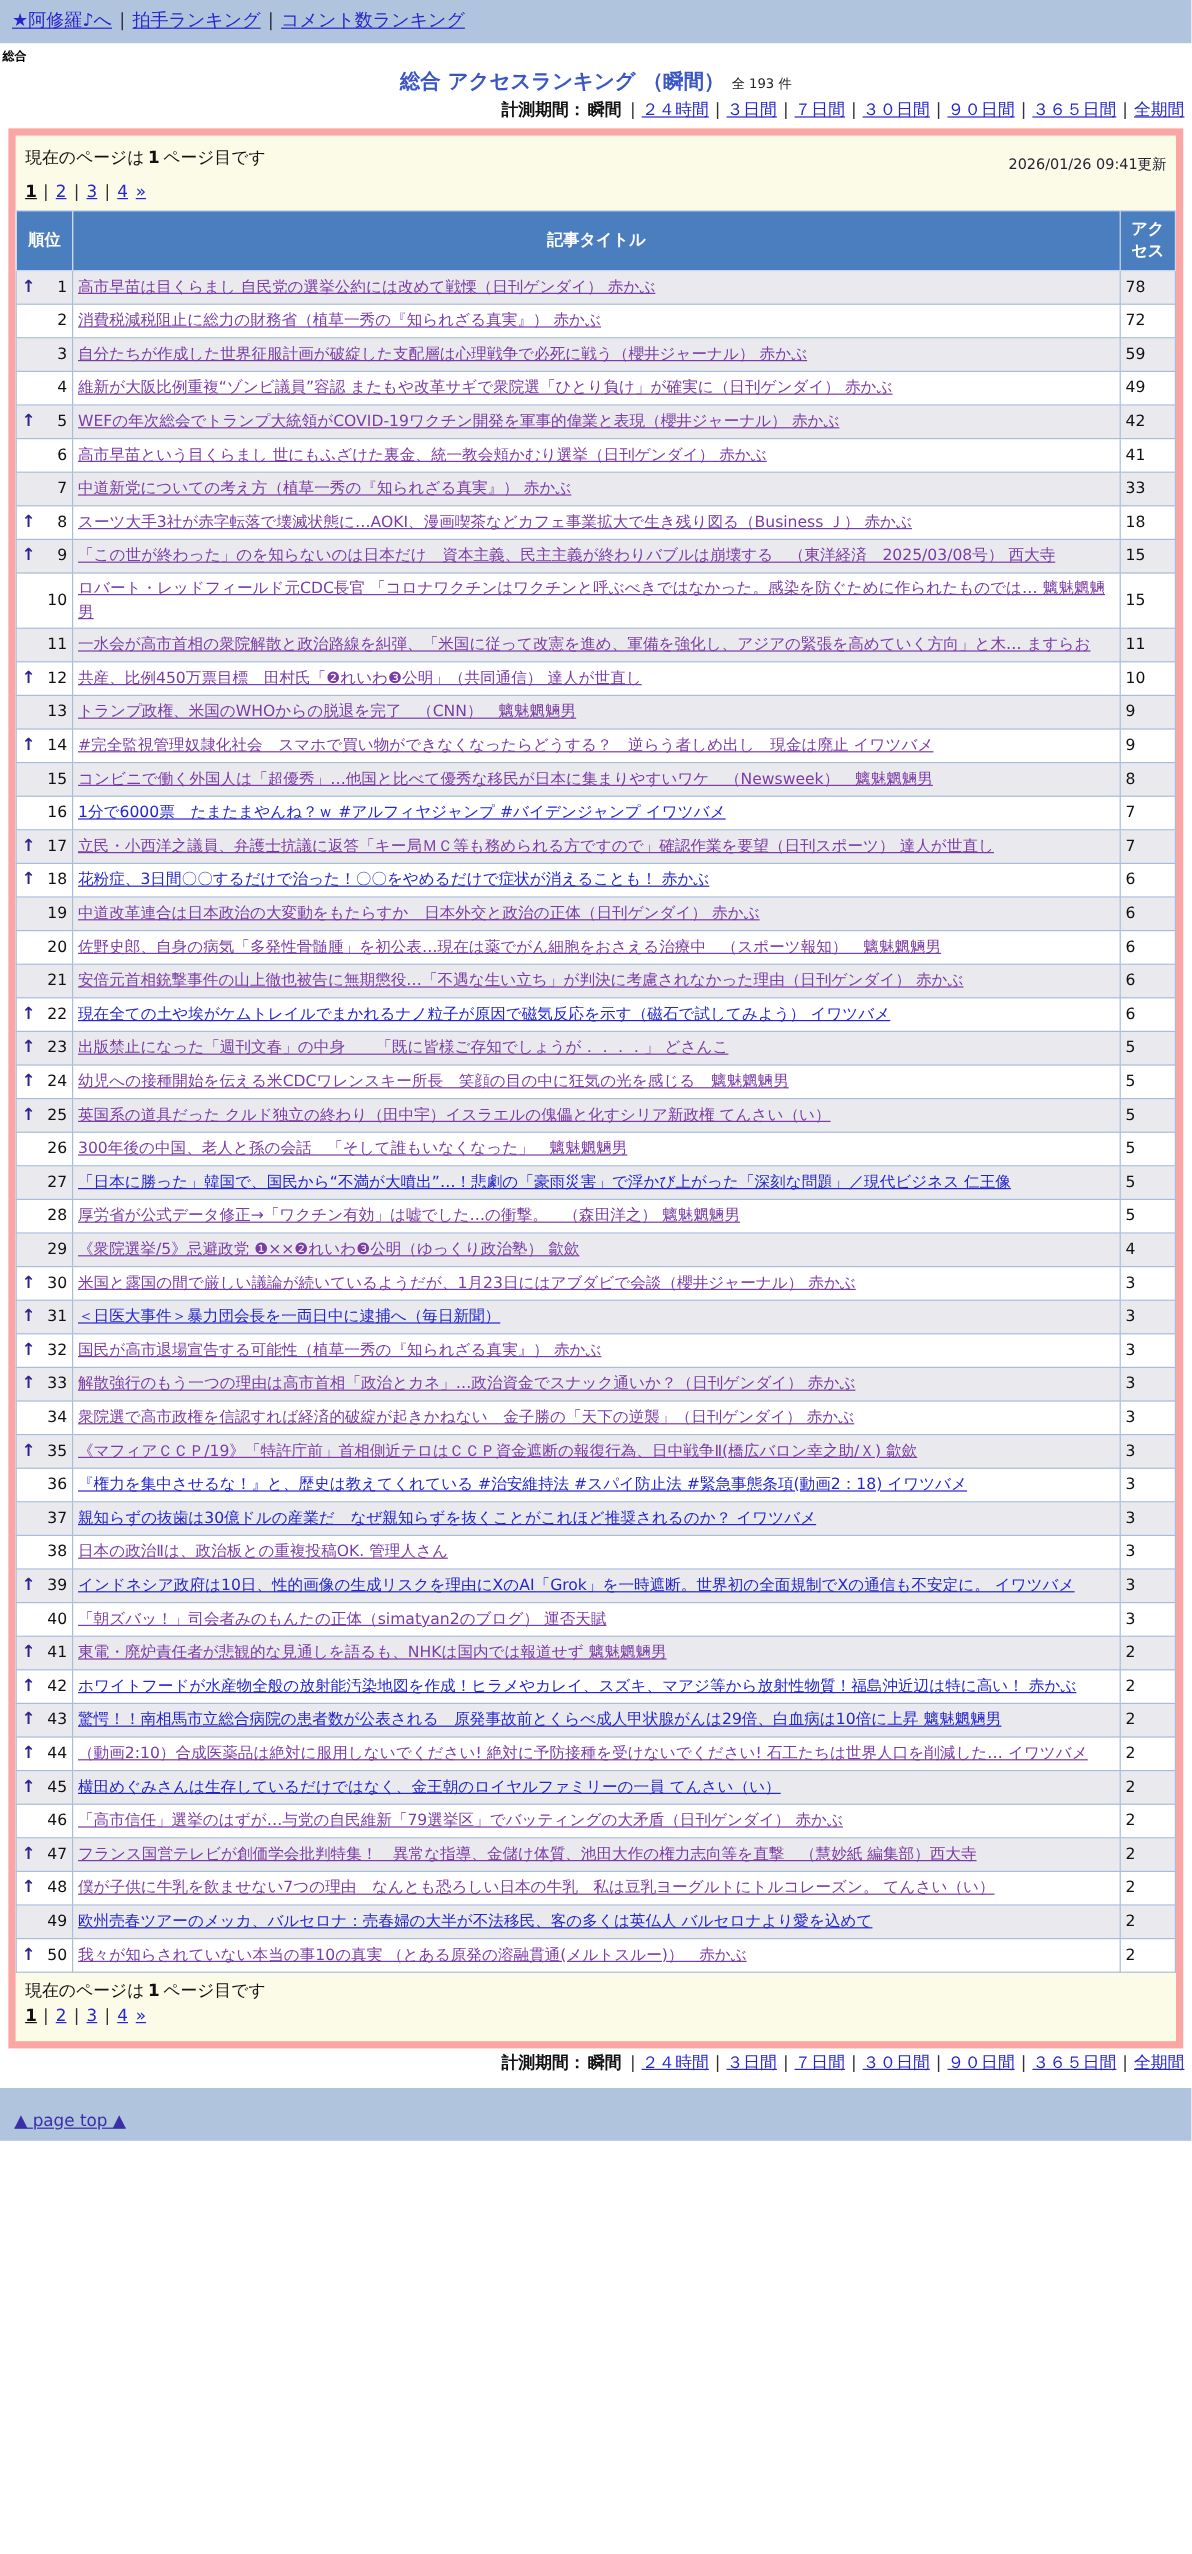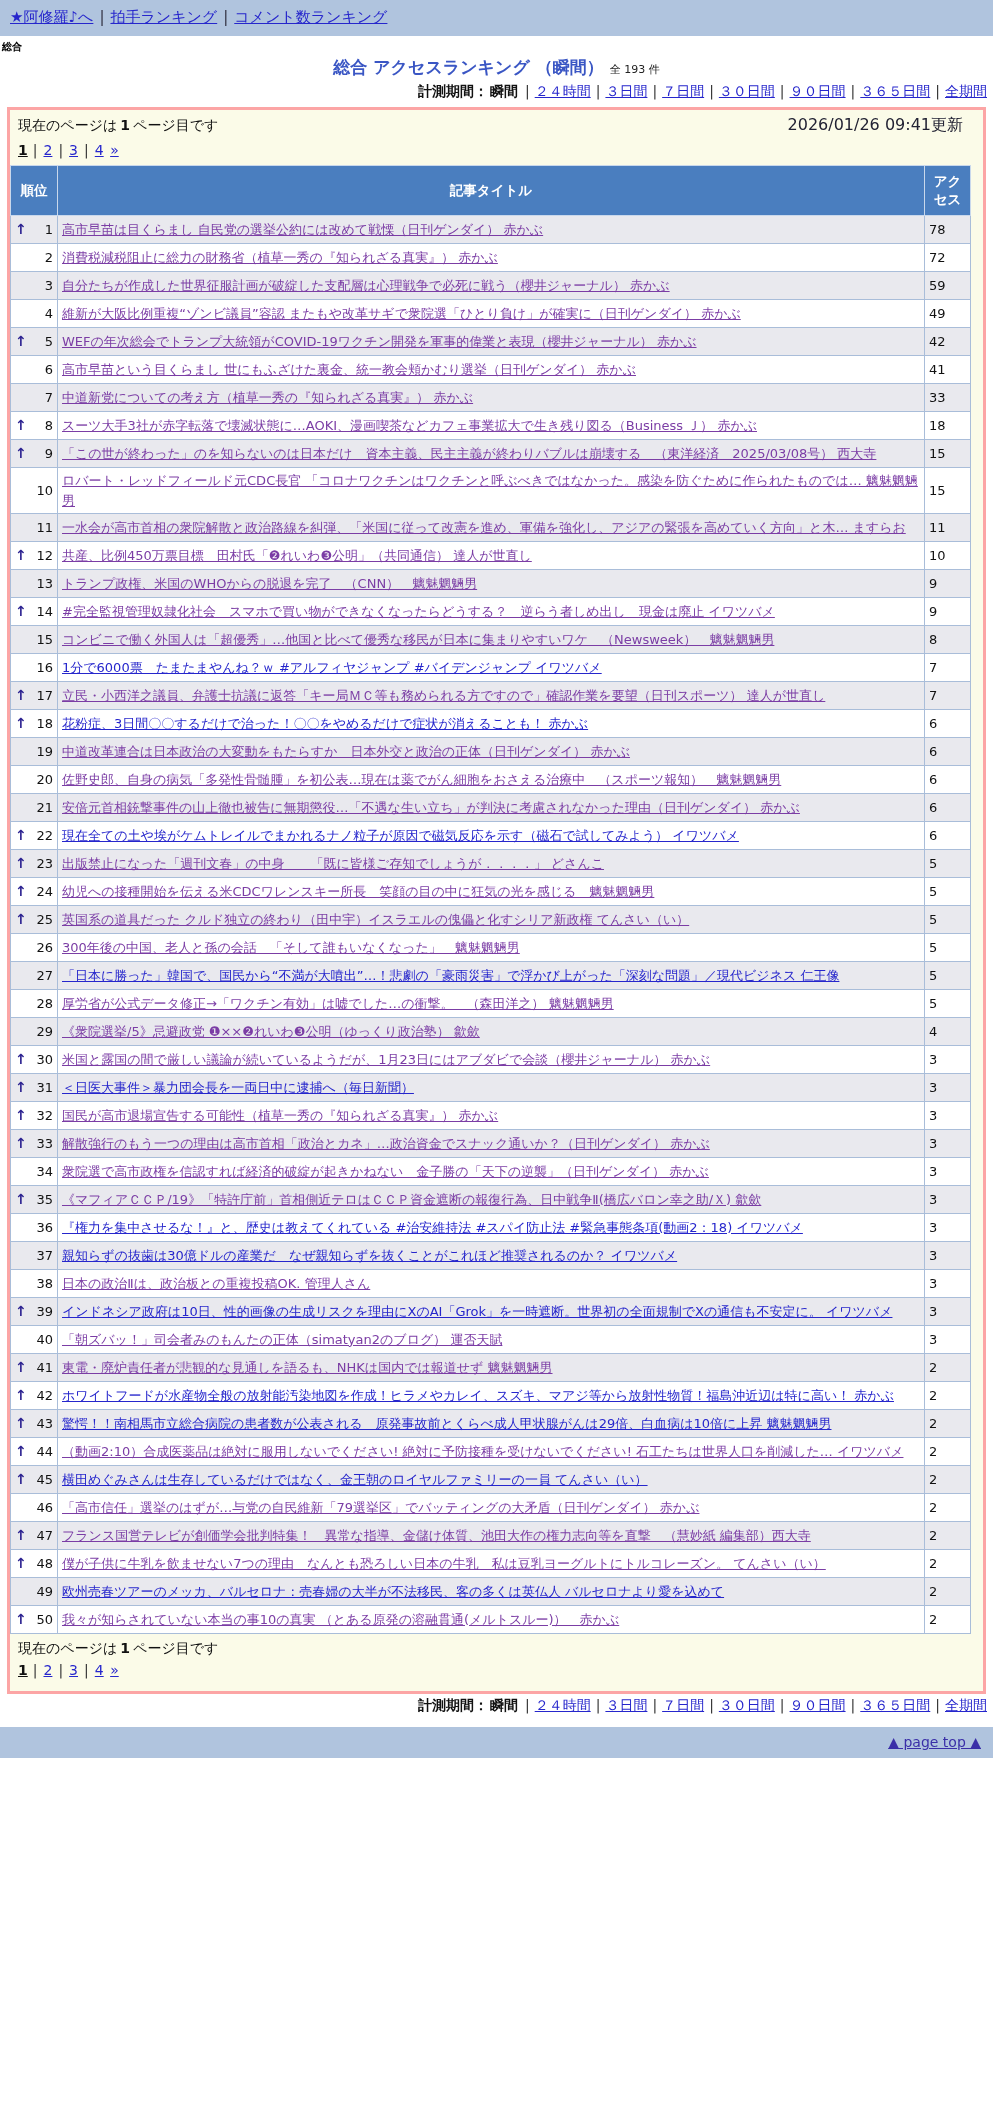--- a/index.html
+++ b/index.html
@@ -31,28 +31,28 @@
   .period-line{
     text-align:right; padding:3px 6px 4px 0; font-size:14px; white-space:nowrap;
   }
   .period-line .plabel{font-weight:bold;}
   .period-line .pcurrent{font-weight:bold; margin:0 2px;}
   .period-line .sep{color:#333; margin:0 5px;}
 
   
   .content-box{
     margin:2px 7px 0 7px; background:var(--cream);
-    border:3px solid #fca5a5; padding:0 12px 6px 0;
+    border:6px solid #fca5a5; padding:0 0 6px 0;
   }
   .pageinfo-row{
     display:flex; justify-content:space-between; align-items:center;
     padding:5px 8px 2px 8px; font-size:14px;
   }
   .pageinfo b{margin:0 3px;}
-  .updated{font-size:16px; color:#223;}
+  .updated{font-size:12px; color:#223;margin-top:11px;}
   .pagination{padding:4px 8px 7px 8px; font-size:14px;}
   .pagination .current{font-weight:bold; color:#111; text-decoration:underline;}
   .pagination .sep{color:#333; margin:0 5px;}
   .pagination a{margin:0 1px;}
 
   
   table.ranking{
     width:100%; border-collapse:collapse; background:#fff;
     border:1px solid var(--border); font-size:13px;
   }
@@ -73,22 +73,22 @@
     display:inline-block; width:18px; color:var(--arrow); font-weight:bold;
     font-size:14px; text-align:left;
   }
   .rank{display:inline-block; min-width:20px; text-align:right; color:#111;}
   td.title-cell{padding-left:6px; padding-right:6px;}
   td.title-cell a{font-size:13px;text-align:right;}
   td.access-cell{text-align:left; padding-right:9px; color:#111;}
 
   
   .bottombar{
-    background:var(--bar); margin-top:8px; padding:7px 12px 8px 12px;
-    text-align:right; font-size:14px;
+    background:var(--bar); margin-top:8px; padding:20px 12px 8px 12px;
+    font-size:14px;
   }
   .bottombar a{color:#3a2fa8;}
 </style>
 </head>
 <body>
 
 <div class="topbar">
   <span><a href="#">★阿修羅♪へ</a><span class="sep">|</span><a href="#">拍手ランキング</a><span class="sep">|</span><a href="#">コメント数ランキング</a></span>
 </div>
 

